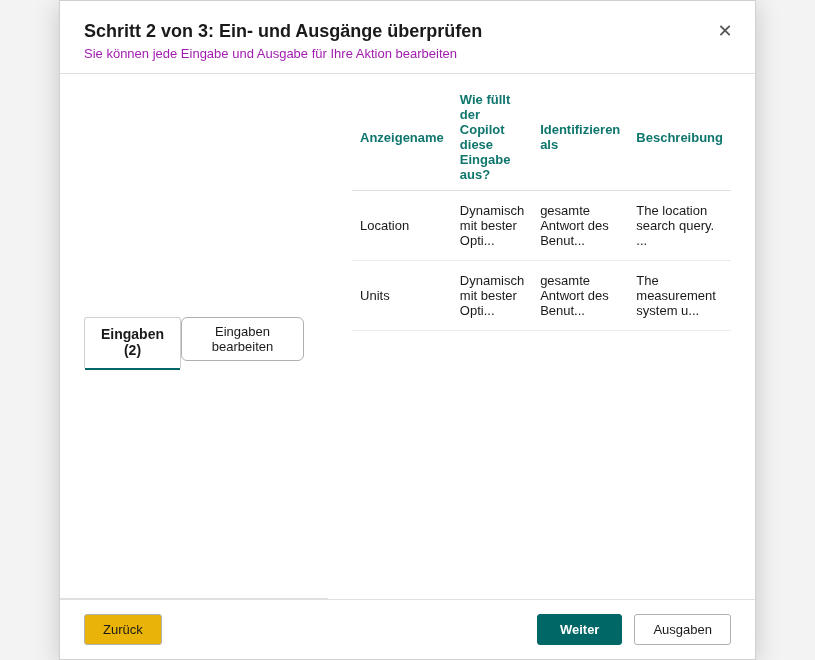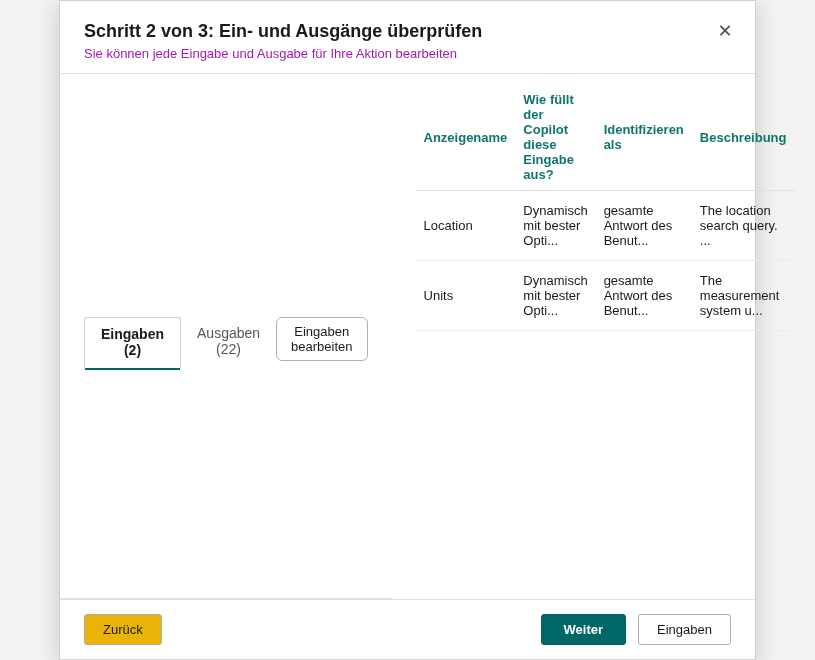--- a/index.html
+++ b/index.html
@@ -189,21 +189,20 @@
     <div class="dialog-title">Schritt 2 von 3: Ein- und Ausgänge überprüfen</div>
     <div class="dialog-subtitle">Sie können jede Eingabe und Ausgabe für Ihre Aktion bearbeiten</div>
     <button class="close-btn">✕</button>
   </div>
 
   <div class="dialog-body">
 
     <div class="tabs-row">
       <div class="tabs-left">
         <button class="tab active">Eingaben (2)</button>
-        <button class="tab">Ausgaben (22)</button>
       </div>
       <button class="edit-btn">Eingaben bearbeiten</button>
     </div>
 
     <div class="table-section">
       <table>
         <thead>
           <tr>
             <th class="col-name">Anzeigename</th>
             <th class="col-how">Wie füllt der Copilot diese Eingabe aus?</th>
@@ -228,16 +227,16 @@
       </table>
     </div>
   </div>
 
   <div class="dialog-footer">
     <div class="footer-left">
       <button class="btn-back">Zurück</button>
     </div>
     <div class="footer-right">
       <button class="btn-weiter">Weiter</button>
-      <button class="btn-cancel">Eingaben</button>
+      <button class="btn-cancel">Ausgaben</button>
     </div>
   </div>
 </div>
 
 </body></html>

